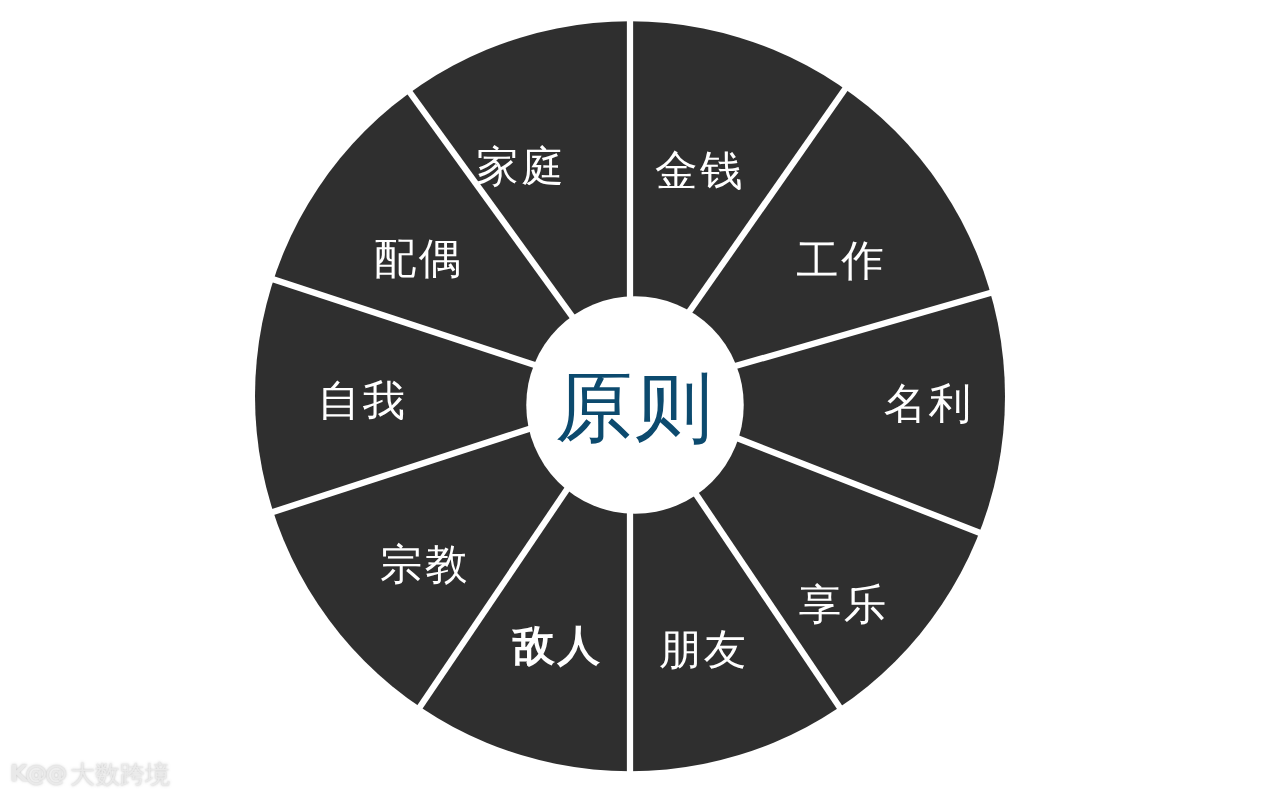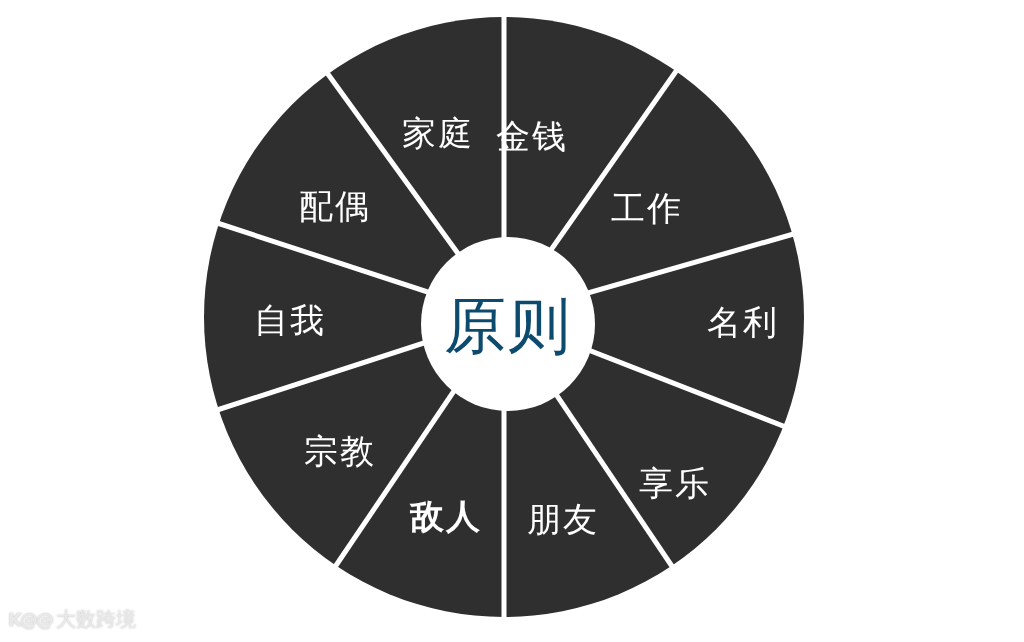--- a/index.html
+++ b/index.html
@@ -25,27 +25,27 @@
     <line x1="504" y1="317" x2="333.6" y2="569"></line>
     <line x1="504" y1="317" x2="214.0" y2="411"></line>
     <line x1="504" y1="317" x2="214.2" y2="222"></line>
     <line x1="504" y1="317" x2="325.0" y2="70"></line>
   </g>
   <circle cx="508" cy="324" r="87" fill="#ffffff"></circle>
 </svg>
 
 <div class="center-label" style="left:508px; top:326px;">原则</div>
 
-<div class="seg-label" style="left:532px; top:137px;">金钱</div>
-<div class="seg-label" style="left:647px; top:209px;">工作</div>
+<div class="seg-label" style="left:560px; top:137px;">金钱</div>
+<div class="seg-label" style="left:673px; top:209px;">工作</div>
 <div class="seg-label" style="left:743px; top:323px;">名利</div>
 <div class="seg-label" style="left:675px; top:456px;margin-top:28px;">享乐</div>
 <div class="seg-label" style="left:563px; top:520px;">朋友</div>
 <div class="seg-label" style="left:446px; top:517px;font-weight:bold;">敌人</div>
 <div class="seg-label" style="left:340px; top:452px;">宗教</div>
 <div class="seg-label" style="left:290px; top:321px;">自我</div>
 <div class="seg-label" style="left:335px; top:207px;">配偶</div>
-<div class="seg-label" style="left:438px; top:134px;">家庭</div>
+<div class="seg-label" style="left:417px; top:134px;">家庭</div>
 
 <div class="watermark">
   <span class="wm-logo">K@@</span>
   <span>大数跨境</span>
 </div>
 
 </body></html>

